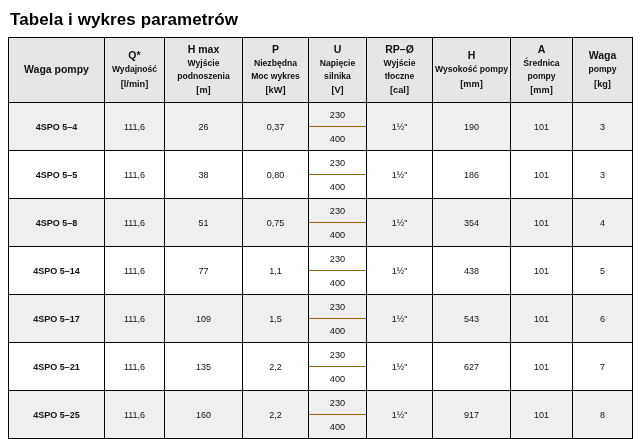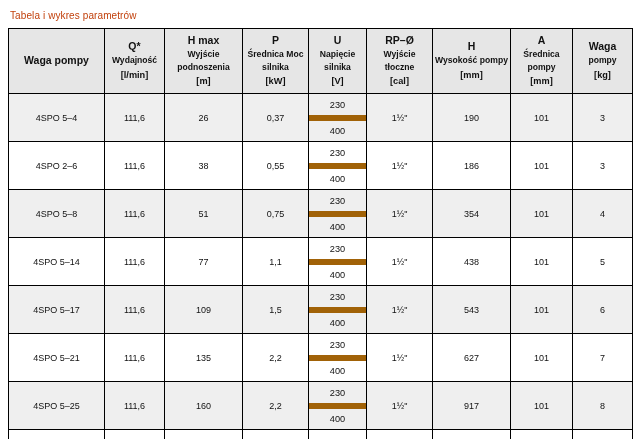--- a/index.html
+++ b/index.html
@@ -15,23 +15,23 @@
     overflow: hidden;
   }
   .page {
     position: relative;
     width: 640px;
     height: 439px;
     box-sizing: border-box;
     padding: 8px 8px 0 8px;
   }
   .page-title {
-    font-size: 10px;
-    font-weight: normal;
-    color: #c2410c;
+    font-size: 17px;
+    font-weight: bold;
+    color: #000000;
     letter-spacing: 0.1px;
     margin: 2px 0 7px 2px;
   }
   table.params {
     border-collapse: collapse;
     width: 624px;
     table-layout: fixed;
     border: 1px solid #000000;
   }
   table.params th, table.params td {
@@ -74,41 +74,41 @@
     padding: 0 2px;
     font-size: 9.2px;
   }
   tbody tr.shade td {
     background: #efefef;
   }
   tbody tr.plain td {
     background: #ffffff;
   }
   td.model {
-    font-weight: normal;
+    font-weight: bold;
     font-size: 9.8px;
     margin-left: 8px;
   }
   td.volt {
     padding: 0;
   }
   .volt-stack {
     display: flex;
     flex-direction: column;
     height: 100%;
   }
   .volt-stack > div {
     flex: 1 1 50%;
     display: flex;
     align-items: center;
     justify-content: center;
     font-size: 9.2px;
   }
   .volt-stack > div:first-child {
-    border-bottom: 6px solid #a16207;
+    border-bottom: 1px solid #a16207;
   }
   col.c-model { width: 96px; }
   col.c-q     { width: 60px; }
   col.c-hmax  { width: 78px; }
   col.c-p     { width: 66px; }
   col.c-u     { width: 58px; }
   col.c-rp    { width: 66px; }
   col.c-h     { width: 78px; }
   col.c-a     { width: 62px; }
   col.c-waga  { width: 60px; }
@@ -142,21 +142,21 @@
           <span class="hd-sub">Wydajność</span>
           <span class="hd-unit">[l/min]</span>
         </th>
         <th>
           <span class="hd-top">H max</span>
           <span class="hd-sub">Wyjście podnoszenia</span>
           <span class="hd-unit">[m]</span>
         </th>
         <th>
           <span class="hd-top">P</span>
-          <span class="hd-sub">Średnica Moc silnika</span>
+          <span class="hd-sub">Niezbędna Moc wykres</span>
           <span class="hd-unit">[kW]</span>
         </th>
         <th>
           <span class="hd-top">U</span>
           <span class="hd-sub">Napięcie silnika</span>
           <span class="hd-unit">[V]</span>
         </th>
         <th>
           <span class="hd-top">RP–Ø</span>
           <span class="hd-sub">Wyjście tłoczne</span>
@@ -192,24 +192,24 @@
             <div>400</div>
           </div>
         </td>
         <td>1½"</td>
         <td>190</td>
         <td>101</td>
         <td>3</td>
       </tr>
 
       <tr class="plain">
-        <td class="model">4SPO 2–6</td>
+        <td class="model">4SPO 5–5</td>
         <td>111,6</td>
         <td>38</td>
-        <td>0,55</td>
+        <td>0,80</td>
         <td class="volt">
           <div class="volt-stack">
             <div>230</div>
             <div>400</div>
           </div>
         </td>
         <td>1½"</td>
         <td>186</td>
         <td>101</td>
         <td>3</td>

